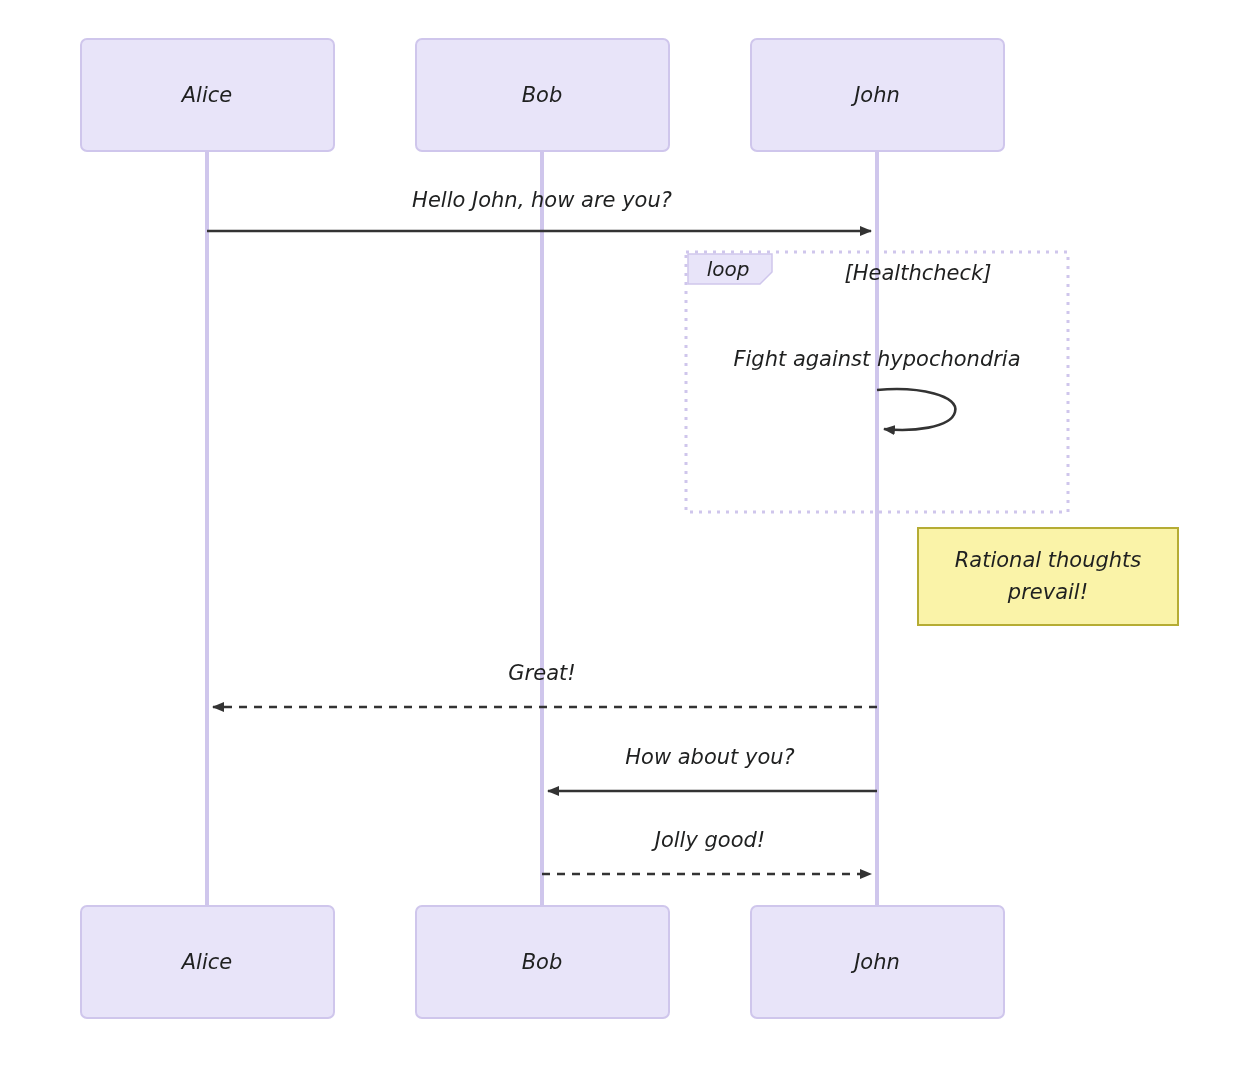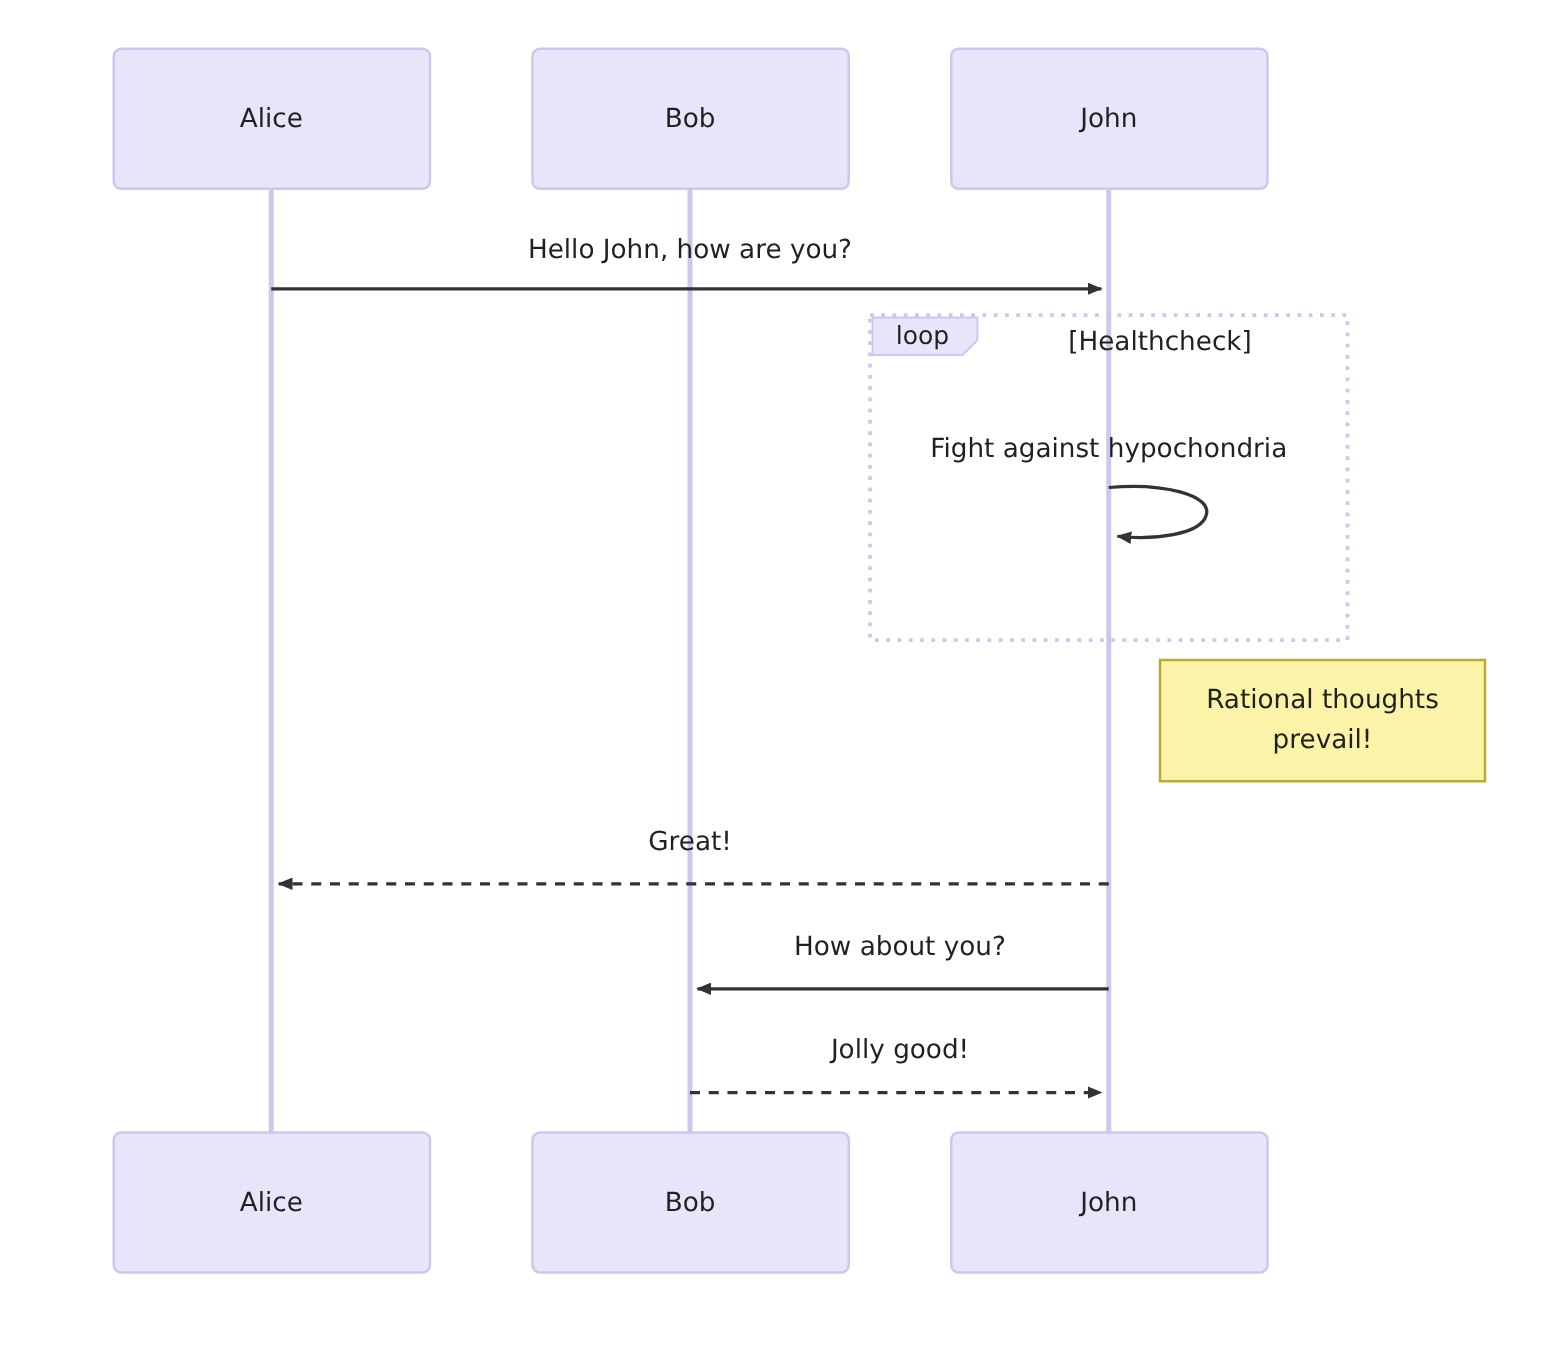--- a/index.html
+++ b/index.html
@@ -10,24 +10,25 @@
   }
   body {
     width: 1252px;
     height: 1090px;
     position: relative;
     font-family: "DejaVu Sans", "Liberation Sans", sans-serif;
     overflow: hidden;
   }
   #diagram-root {
     position: absolute;
-    left: 10px;
+    left: 0;
     top: 0;
     width: 1052px;
     height: 1090px;
+    font-style: italic;
   }
   svg.diagram-svg {
     position: absolute;
     left: 0;
     top: 0;
     width: 1252px;
     height: 1090px;
     display: block;
   }
   .actor-label {

